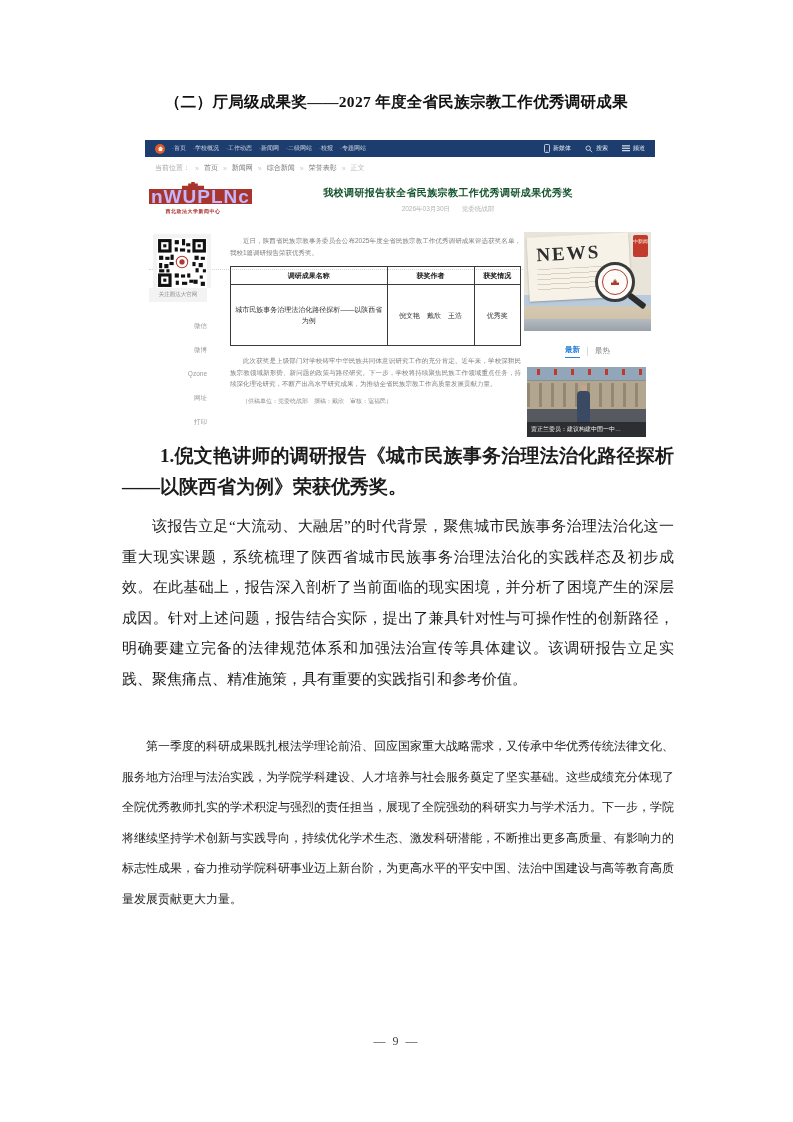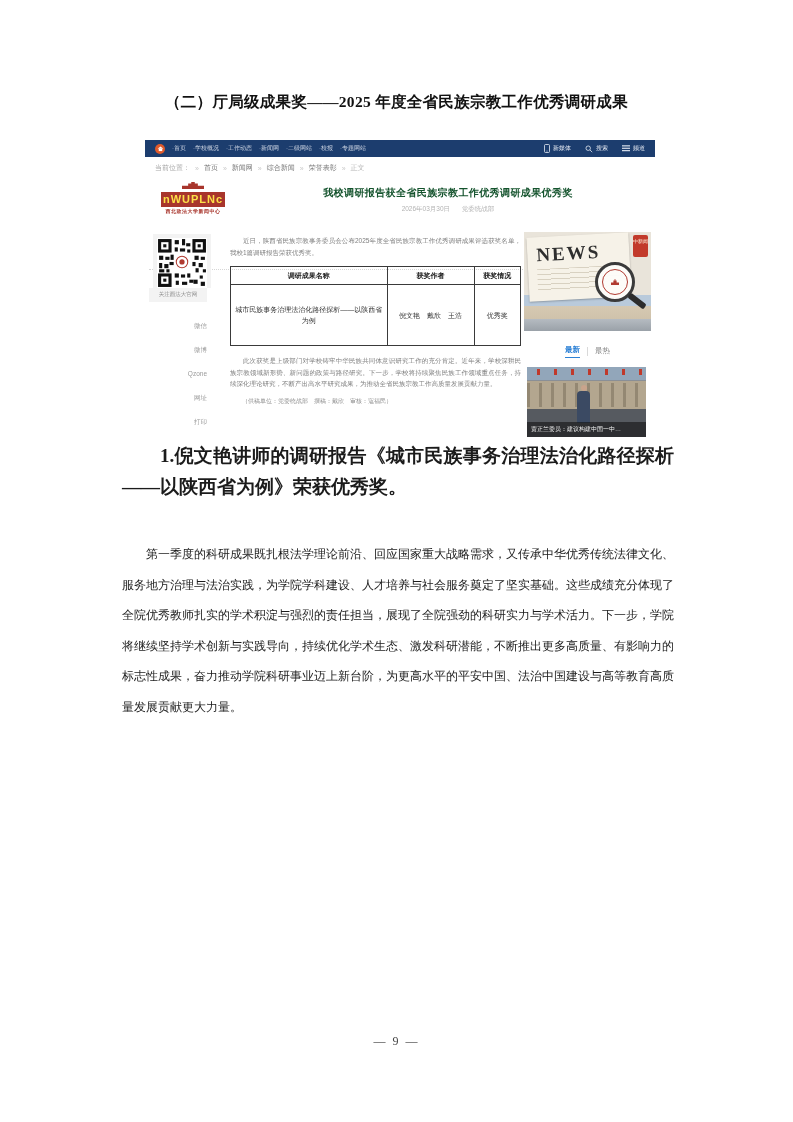--- a/index.html
+++ b/index.html
@@ -23,21 +23,21 @@
 
   .breadcrumb{height:22px;display:flex;align-items:center;padding-left:10px;font-size:7px;color:#aaa;gap:5px;}
   .crumb{color:#777;}
   .crumb.last{color:#b5b5b5;}
   .crumb-sep::before{content:"\00BB";color:#c9c9c9;font-size:7px;}
 
   .art-head{position:relative;height:50px;margin-top:1px;}
   .logo{position:absolute;left:4px;top:2px;width:88px;text-align:center;}
   .logo-bldg{width:22px;height:7px;margin:0 auto;background:#a8352c;
     clip-path:polygon(0 100%,0 55%,28% 55%,28% 20%,42% 20%,42% 0,58% 0,58% 20%,72% 20%,72% 55%,100% 55%,100% 100%);}
-  .logo-acr{font-size:11px;font-weight:bold;color:#fde047;background:#a8352c;display:inline-block;padding:0 2px;letter-spacing:1px;line-height:15px;}
+  .logo-acr{font-size:19px;font-weight:bold;color:#c4b5fd;background:#a8352c;display:inline-block;padding:0 2px;letter-spacing:1px;line-height:15px;}
   .logo-name{font-size:5px;color:#a8352c;font-weight:bold;letter-spacing:.5px;margin-top:1px;}
   .art-title-wrap{margin-left:96px;text-align:center;padding-top:6px;}
   .art-title{font-size:10px;font-weight:bold;color:#14532d;letter-spacing:.4px;font-family:Liberation Mono, monospace;}
   .art-meta{margin-top:5px;font-size:6.5px;color:#b3b3b3;}
   .art-meta span{margin:0 5px;}
   .dot-rule{position:absolute;left:4px;right:4px;top:89px;border-bottom:1px dotted #d6d6d6;}
 
   
   .share-col{position:absolute;left:8px;top:94px;width:58px;}
   .qr-box{background:#f3f3f3;padding:4px 4px 0 4px;width:50px;}
@@ -92,21 +92,21 @@
   .para{margin:0;text-align:justify;text-indent:2em;color:#1b1b1b;}
   .para.lead{font-size:19px;line-height:31px;font-weight:bold;}
   .para.p2{font-size:15px;line-height:30.5px;margin-top:9px;}
   .para.p3{font-size:12px;line-height:30.5px;margin-top:37px;}
 
   .page-num{position:absolute;top:1034px;left:0;width:100%;text-align:center;font-size:12px;color:#444;letter-spacing:2px;}
 </style>
 </head>
 <body>
 
-<div class="doc-heading">（二）厅局级成果奖——2025 年度全省民族宗教工作优秀调研成果</div>
+<div class="doc-heading">（二）厅局级成果奖——2027 年度全省民族宗教工作优秀调研成果</div>
 
 <div class="shot">
 
   <div class="navbar">
     <span class="home-ic">
       <svg width="7" height="7" viewBox="0 0 10 10">
           <polygon points="1,5.5 5,2 9,5.5" fill="#fff"></polygon>
           <rect x="2.5" y="5.5" width="5" height="3.2" fill="#fff"></rect>
         </svg>
     </span>
@@ -284,16 +284,17 @@
       <div class="photo-flags"></div>
       <div class="photo-cols"></div>
       <div class="photo-person"></div>
       <div class="photo-cap">贾正兰委员：建议构建中国一中…</div>
     </div>
   </div>
 </div>
 
 <div class="body-text">
   <p class="para lead">1.倪文艳讲师的调研报告《城市民族事务治理法治化路径探析——以陕西省为例》荣获优秀奖。</p>
+  <p class="para p2">该报告立足“大流动、大融居”的时代背景，聚焦城市民族事务治理法治化这一重大现实课题，系统梳理了陕西省城市民族事务治理法治化的实践样态及初步成效。在此基础上，报告深入剖析了当前面临的现实困境，并分析了困境产生的深层成因。针对上述问题，报告结合实际，提出了兼具针对性与可操作性的创新路径，明确要建立完备的法律规范体系和加强法治宣传等具体建议。该调研报告立足实践、聚焦痛点、精准施策，具有重要的实践指引和参考价值。</p>
   <p class="para p3">第一季度的科研成果既扎根法学理论前沿、回应国家重大战略需求，又传承中华优秀传统法律文化、服务地方治理与法治实践，为学院学科建设、人才培养与社会服务奠定了坚实基础。这些成绩充分体现了全院优秀教师扎实的学术积淀与强烈的责任担当，展现了全院强劲的科研实力与学术活力。下一步，学院将继续坚持学术创新与实践导向，持续优化学术生态、激发科研潜能，不断推出更多高质量、有影响力的标志性成果，奋力推动学院科研事业迈上新台阶，为更高水平的平安中国、法治中国建设与高等教育高质量发展贡献更大力量。</p>
 </div>
 
 <div class="page-num">— 9 —</div>
 
 </body></html>

